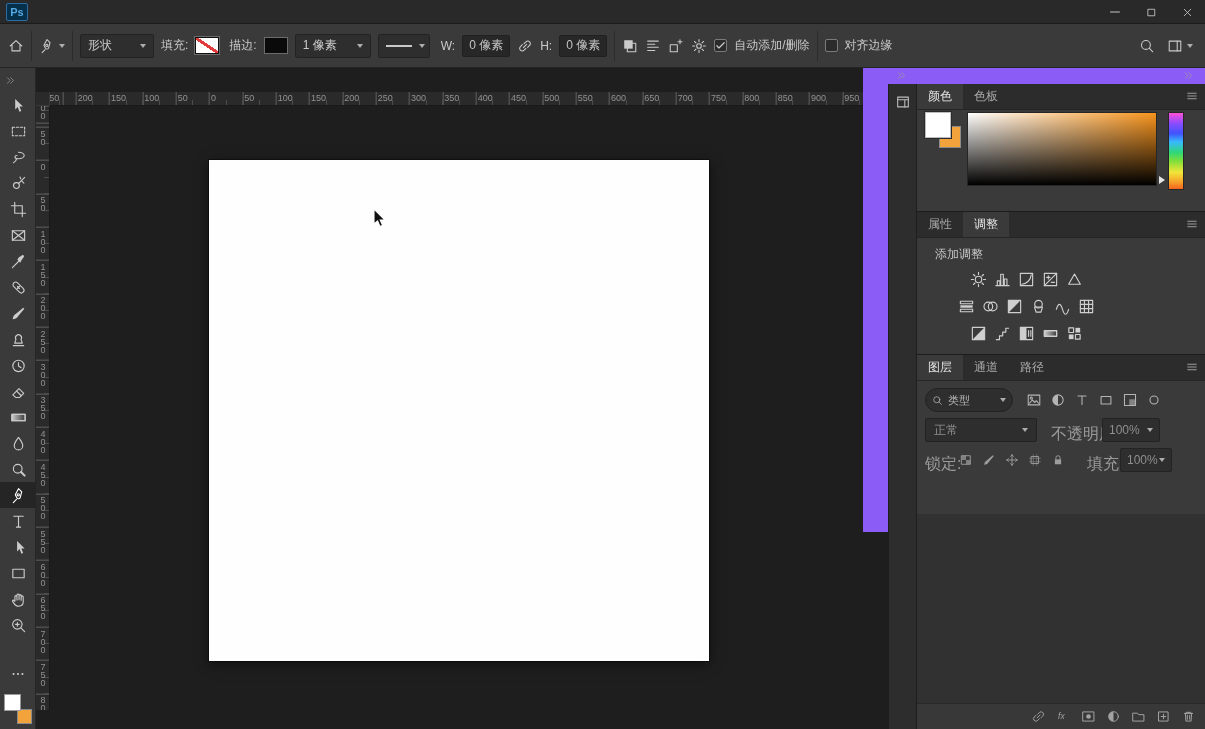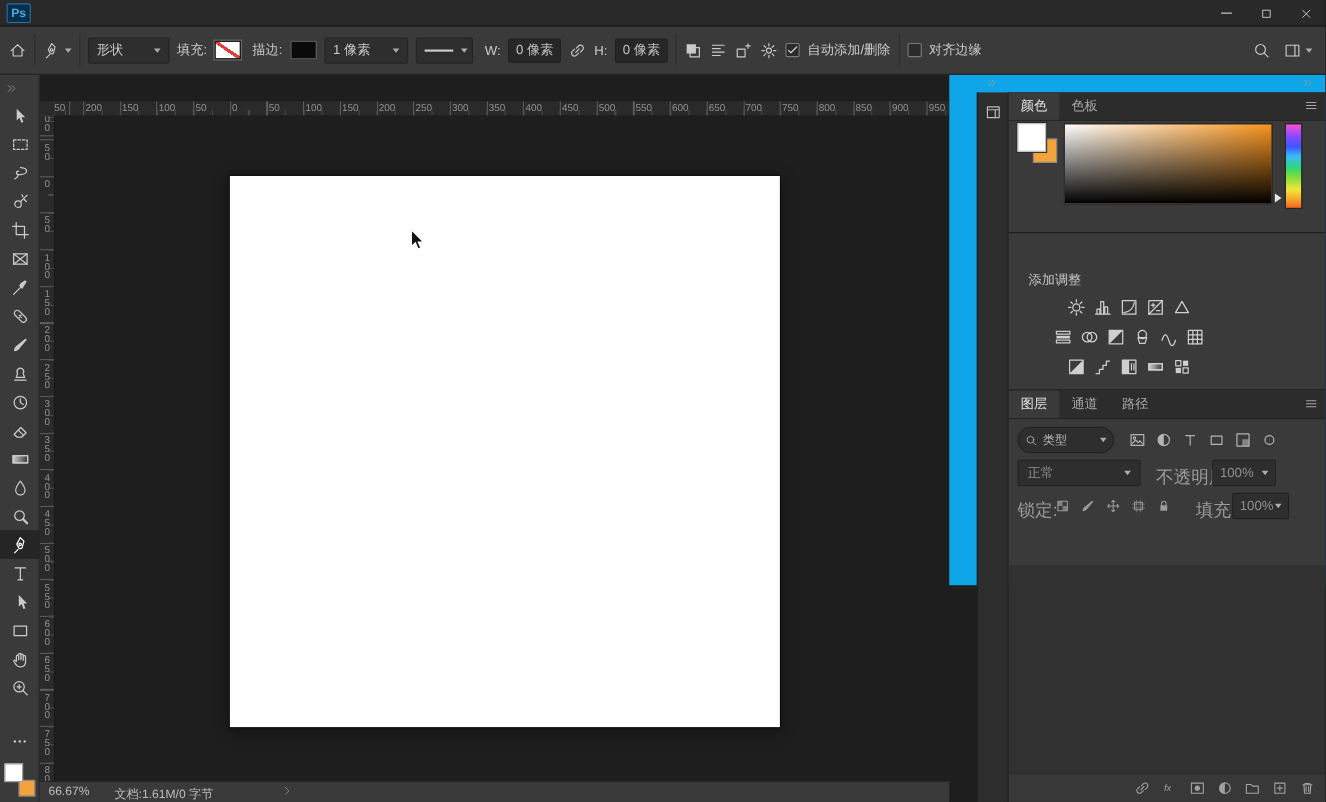--- a/index.html
+++ b/index.html
@@ -81,21 +81,21 @@
 #cursor{position:absolute;left:322px;top:102px}
 
 
 #statusbar{position:absolute;left:36px;top:710px;width:827px;height:19px;background:#3a3a3a;
   border-top:1px solid #262626;font-size:11px;color:#bdbdbd;z-index:20}
 #sb-zoom{position:absolute;left:8px;top:3px}
 #sb-info{position:absolute;left:68px;top:3px}
 #sb-chevron{position:absolute;left:220px;top:3px;color:#9a9a9a}
 
 
-#rightdock{position:absolute;left:863px;top:68px;width:342px;height:464px;background:#0ea5e9;z-index:25}
+#rightdock{position:absolute;left:863px;top:68px;width:342px;height:464px;background:#8b5cf6;z-index:25}
 .dock-collapse{position:absolute;top:2px;color:#9f9f9f}
 #iconstrip{position:absolute;left:25px;top:16px;width:29px;height:645px;background:#2d2d2d;
   border-left:1px solid #1e1e1e;border-right:1px solid #1e1e1e}
 .strip-btn{width:23px;height:23px;margin:6px auto 0;display:flex;align-items:center;
   justify-content:center;color:#bdbdbd}
 #panels{position:absolute;left:54px;top:16px;width:288px;height:645px;background:#1c1c1c}
 .panel{position:absolute;left:0;width:288px;background:#3a3a3a;overflow:hidden}
 #p-color{top:0;height:127px}
 #p-adjust{top:128px;height:142px}
 #p-layers{top:271px;height:374px}
@@ -533,29 +533,20 @@
     <div id="canvasarea">
       <div id="canvas"></div>
       <div id="cursor">
         <svg width="16" height="22" viewBox="0 0 16 22">
             <path d="M2 1v15l3.6-3.2L8 18.4l2.6-1.1-2.4-5.2H13z" fill="#111" stroke="#fff" stroke-width="1.1"></path>
           </svg>
       </div>
     </div>
   </div>
 
-  <div id="statusbar">
-    <span id="sb-zoom">66.67%</span>
-    <span id="sb-info">文档:1.61M/0 字节</span>
-    <span id="sb-chevron" class="ic">
-        <svg width="10" height="10" viewBox="0 0 18 18" fill="none" stroke="currentColor" stroke-width="1.2" stroke-linecap="round" stroke-linejoin="round">
-          <path d="M6.5 3.5L12 9l-5.5 5.5"></path>
-        </svg>
-      </span>
-  </div>
 
   <div id="rightdock">
     <span class="dock-collapse ic" style="left:33px">
         <svg width="11" height="11" viewBox="0 0 18 18" fill="none" stroke="currentColor" stroke-width="1.2" stroke-linecap="round" stroke-linejoin="round">
           <path d="M4 4.5L8.5 9 4 13.5M9.5 4.5L14 9 9.5 13.5"></path>
         </svg>
       </span>
     <span class="dock-collapse ic" style="left:320px">
         <svg width="11" height="11" viewBox="0 0 18 18" fill="none" stroke="currentColor" stroke-width="1.2" stroke-linecap="round" stroke-linejoin="round">
           <path d="M4 4.5L8.5 9 4 13.5M9.5 4.5L14 9 9.5 13.5"></path>
@@ -586,20 +577,29 @@
         <div class="swatch-widget">
           <span class="bgsw" id="pc-bg" style="background: rgb(242, 163, 60);"></span>
           <span class="fgsw" id="pc-fg" style="background: rgb(255, 255, 255);"></span>
         </div>
         <div id="color-field" style="background: linear-gradient(rgba(0, 0, 0, 0), rgb(0, 0, 0)), linear-gradient(to right, rgb(255, 255, 255), rgb(247, 148, 29));"></div>
         <span class="cf-marker"></span>
         <div id="hue-strip"></div>
       </div>
 
       <div class="panel" id="p-adjust">
+        <div class="phead" id="adjust-tabs">
+          <div class="ptab">属性</div>
+            <div class="ptab active">调整</div>
+            <span class="pmenu ic">
+              <svg width="14" height="14" viewBox="0 0 18 18" fill="none" stroke="currentColor" stroke-width="1.2" stroke-linecap="round" stroke-linejoin="round">
+                <path d="M3.5 5.5h11M3.5 9h11M3.5 12.5h11"></path>
+              </svg>
+            </span>
+        </div>
         <div class="adj-label">添加调整</div>
         <div id="adj-grid">
             <span class="adj-ic" style="left: 51px; top: 57px;">
               <svg width="17" height="17" viewBox="0 0 18 18" fill="none" stroke="currentColor" stroke-width="1.2" stroke-linecap="round" stroke-linejoin="round">
                 <circle cx="9" cy="9" r="3.4"></circle>
                 <path d="M9 1.5v2.2M9 14.3v2.2M1.5 9h2.2M14.3 9h2.2M3.7 3.7l1.6 1.6M12.7 12.7l1.6 1.6M14.3 3.7l-1.6 1.6M5.3 12.7l-1.6 1.6"></path>
               </svg>
             </span>
             <span class="adj-ic" style="left: 75px; top: 57px;">
               <svg width="17" height="17" viewBox="0 0 18 18" fill="none" stroke="currentColor" stroke-width="1.2" stroke-linecap="round" stroke-linejoin="round">

